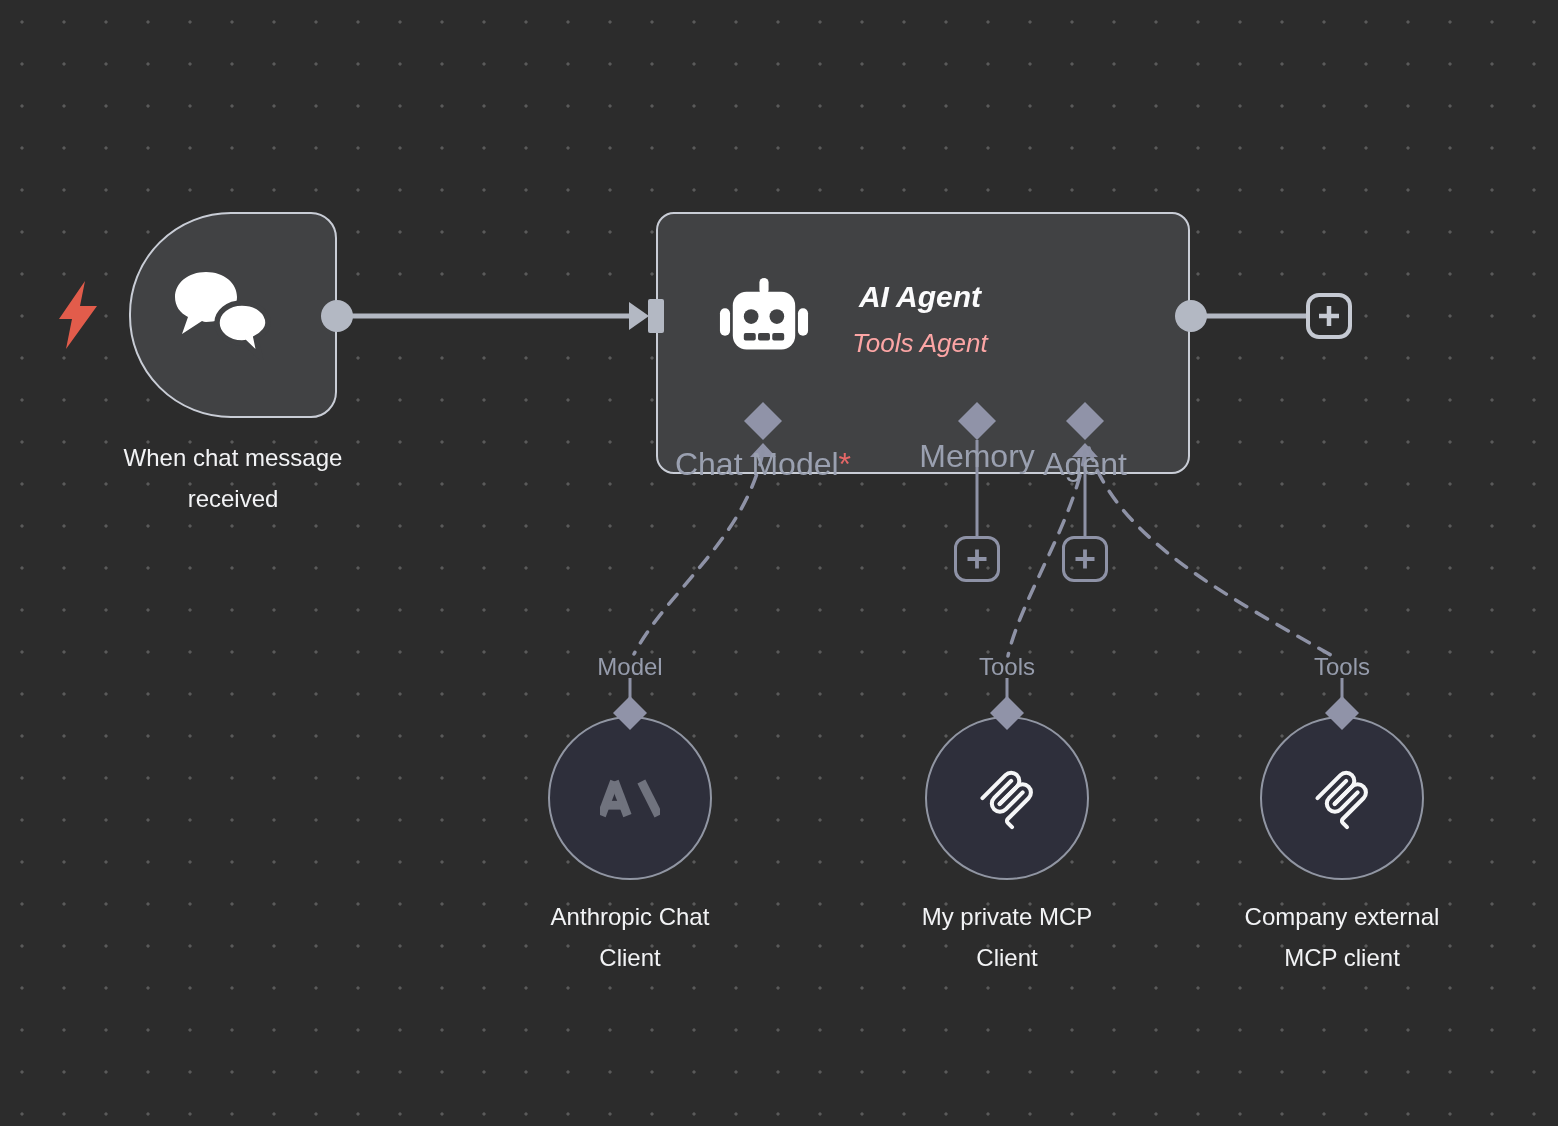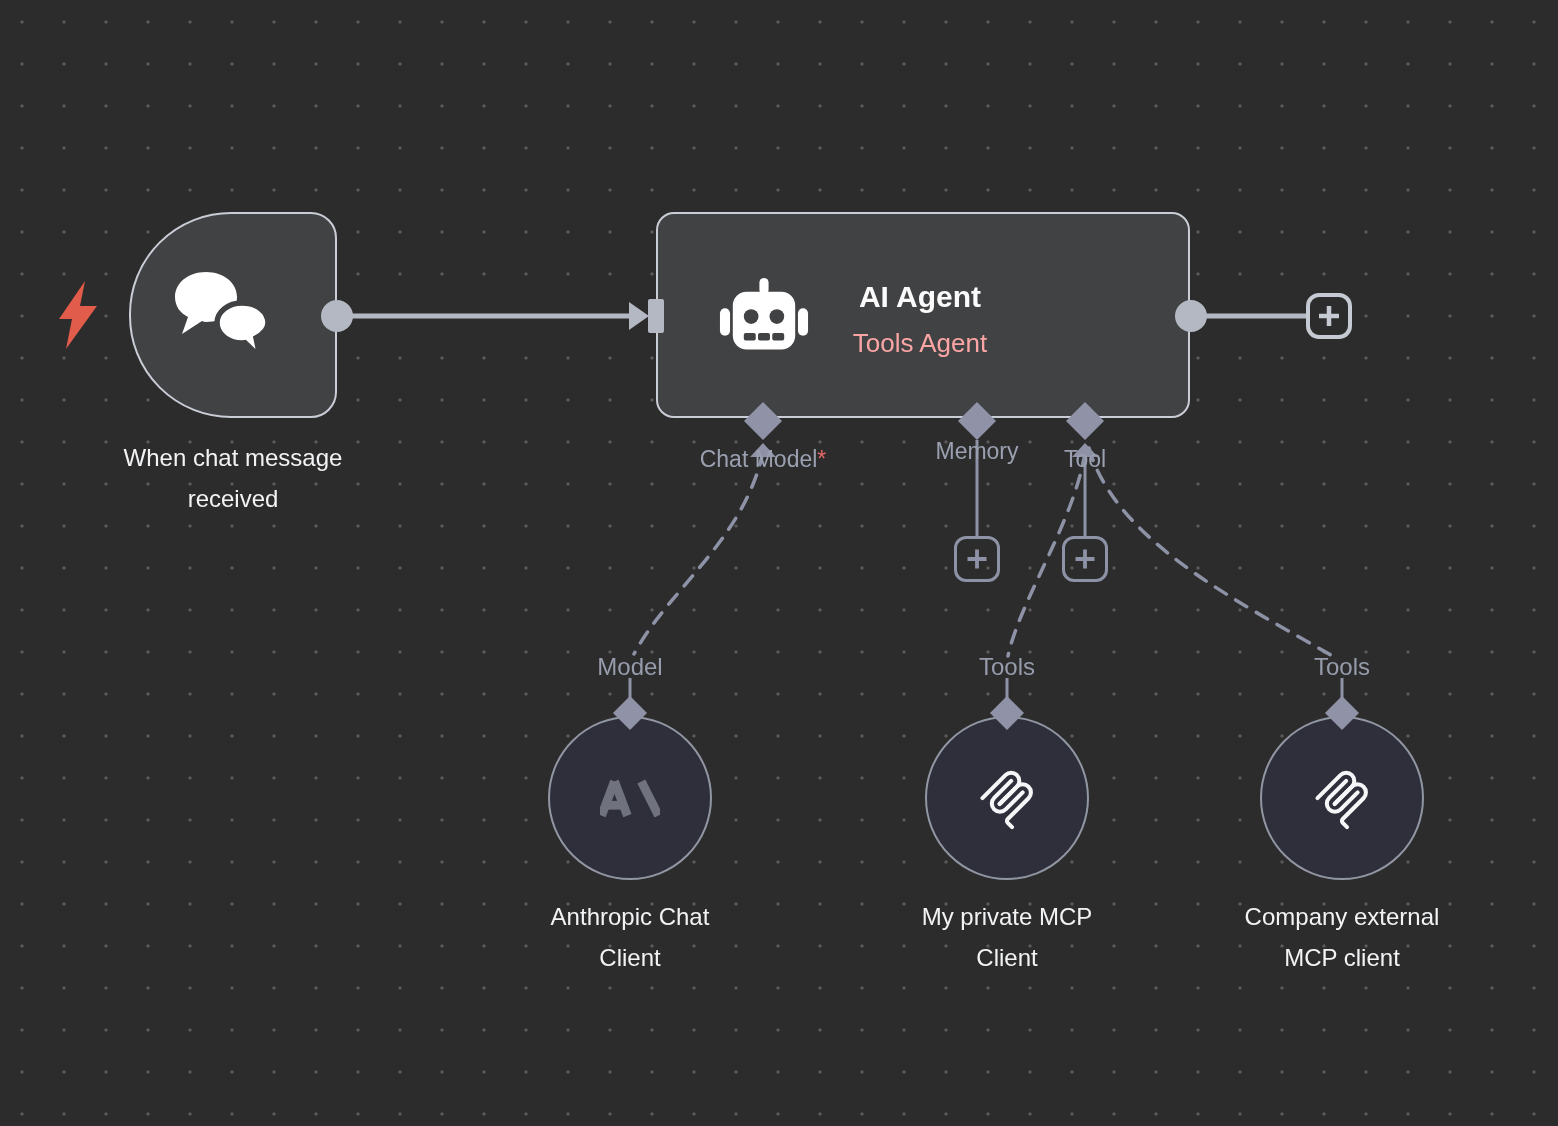--- a/index.html
+++ b/index.html
@@ -17,21 +17,21 @@
   }
   .node{
     position:absolute;background:#414244;border:2.5px solid #c9cdd6;
     box-sizing:border-box;z-index:2;display:flex;align-items:center;justify-content:center;
   }
   .trigger-node{
     left:129px;top:212px;width:208px;height:206px;
     border-radius:102px 26px 26px 102px;
   }
   .agent-node{
-    left:656px;top:212px;width:534px;height:206px;border-radius:18px;
+    left:656px;top:212px;width:534px;height:262px;border-radius:18px;font-style:italic;
   }
   .agent-title{
     position:absolute;left:262px;top:66px;transform:translateX(-50%);
     font-size:30px;font-weight:600;color:#fbfbfc;white-space:nowrap;
   }
   .agent-subtitle{
     position:absolute;left:262px;top:114px;transform:translateX(-50%);
     font-size:26px;font-weight:400;color:#fca5a5;white-space:nowrap;
   }
   .robot-wrap{position:absolute;left:60px;top:64px;}
@@ -40,21 +40,21 @@
     background:#2e2f3b;border:2.5px solid #9196a3;box-sizing:border-box;
     display:flex;align-items:center;justify-content:center;z-index:2;
   }
   .node-label{
     position:absolute;transform:translateX(-50%);z-index:4;
     color:#f2f3f5;font-size:24px;line-height:41px;text-align:center;
     white-space:pre-line;width:360px;
   }
   .port-label{
     position:absolute;transform:translateX(-50%);z-index:4;
-    color:#9aa0b0;font-size:23px;white-space:nowrap;text-align:center;
+    color:#9aa0b0;font-size:32px;white-space:nowrap;text-align:center;
   }
   .port-label .req{color:#e56767;}
   .sub-port-label{
     position:absolute;transform:translateX(-50%);z-index:4;
     color:#969cac;font-size:24px;white-space:nowrap;
   }
   .plus-btn{
     position:absolute;box-sizing:border-box;width:46px;height:46px;
     display:flex;align-items:center;justify-content:center;z-index:4;
     background:transparent;cursor:pointer;
@@ -173,21 +173,21 @@
     </svg>
   </div>
   <div class="plus-btn small" style="left:1062px;top:536px" data-interactable="true">
     <svg width="24" height="24" viewBox="0 0 24 24" data-interactable="false">
       <path d="M12 2.5 V21.5 M2.5 12 H21.5" stroke="#8e92a6" stroke-width="3.8"></path>
     </svg>
   </div>
 
   <div class="port-label" style="left:763px;top:446px" data-interactable="false"><span data-interactable="false">Chat Model</span><span class="req" data-interactable="false">*</span></div>
   <div class="port-label" style="left:977px;top:438px" data-interactable="false"><span data-interactable="false">Memory</span></div>
-  <div class="port-label" style="left:1085px;top:446px" data-interactable="false"><span data-interactable="false">Tool</span></div>
+  <div class="port-label" style="left:1085px;top:446px" data-interactable="false"><span data-interactable="false">Agent</span></div>
 
   <div class="sub-port-label" style="left:630px;top:653px" data-interactable="false">Model</div>
   <div class="sub-port-label" style="left:1007px;top:653px" data-interactable="false">Tools</div>
   <div class="sub-port-label" style="left:1342px;top:653px" data-interactable="false">Tools</div>
 
   <div class="node-label" style="left:233px;top:437px" data-interactable="false">When chat message
 received</div>
   <div class="node-label" style="left:630px;top:896px" data-interactable="false">Anthropic Chat
 Client</div>
   <div class="node-label" style="left:1007px;top:896px" data-interactable="false">My private MCP

